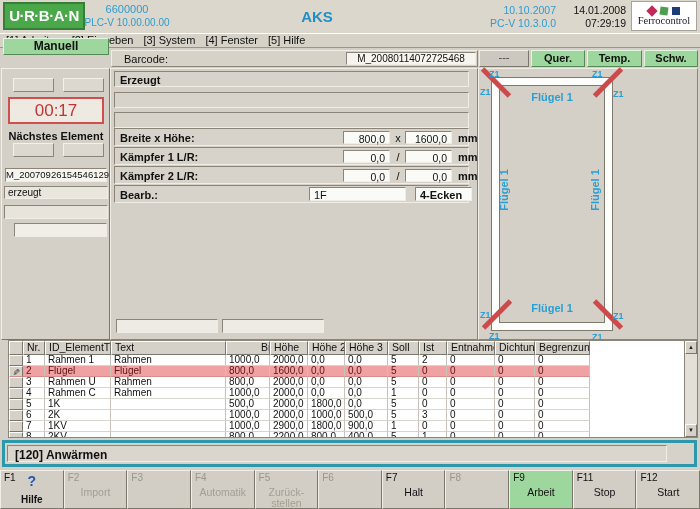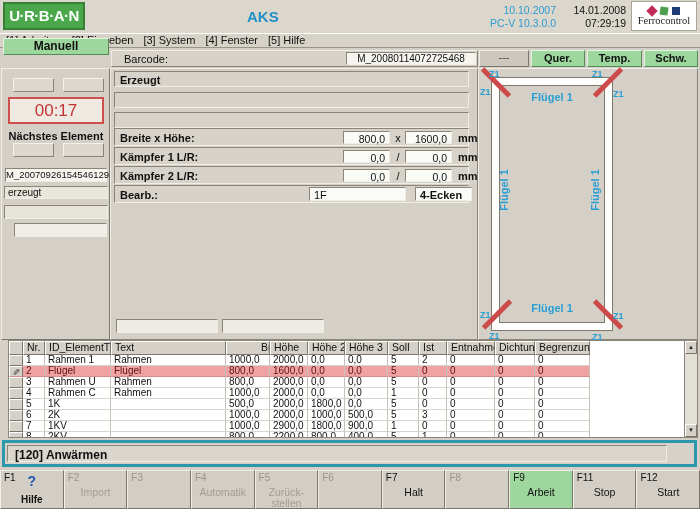--- a/index.html
+++ b/index.html
@@ -12,21 +12,21 @@
   .raised { border:1px solid; border-color:#f2efe8 #7a766c #7a766c #f2efe8; }
 
   
   .header { position:absolute; left:0; top:0; width:700px; height:33px; background:#dbd7cd; }
   .logo { position:absolute; left:3px; top:2px; width:82px; height:28px; background:#4aa84a;
           border:2px solid #377f37; color:#fff; font-weight:bold; font-size:15px;
           text-align:center; line-height:23px; letter-spacing:-0.5px; }
   .machine-info { position:absolute; left:82px; top:3px; width:90px; text-align:center;
                   color:#2e9cd0; line-height:13px; font-size:10px; }
   .machine-info .no { font-size:11px; }
-  .app-title { position:absolute; left:247px; top:8px; width:140px; text-align:left;
+  .app-title { position:absolute; left:247px; top:8px; width:140px; text-align:center;
                font-size:15px; font-weight:bold; color:#1e90c8; }
   .plc-date-col { position:absolute; left:468px; top:4px; width:88px; text-align:right;
                   color:#2e9cd0; font-size:10.5px; line-height:13px; }
   .datetime-col { position:absolute; left:560px; top:4px; width:66px; text-align:right;
                   color:#111; font-size:10.5px; line-height:13px; }
   .brand { position:absolute; left:631px; top:1px; width:66px; height:30px; background:#fff;
            border:1px solid #a8a49a; text-align:center; }
   .brand-shapes { height:13px; padding-top:3px; }
   .brand-shapes i { display:inline-block; width:8px; height:8px; margin:0 2px; }
   .shape-diamond { background:#c22858; transform:rotate(45deg); }
@@ -168,20 +168,24 @@
   .kicon { position:absolute; top:4px; left:0; right:0; text-align:center; font-weight:bold; }
   .kicon.question { color:#2356b0; font-size:14px; top:2px; }
   .kicon.close { color:#111; font-size:11px; }
   .fkey:first-child .klabel { font-weight:bold; }
 </style>
 </head>
 <body>
 
 <div class="header">
   <div class="logo">U·R·B·A·N</div>
+  <div class="machine-info">
+    <div class="no">6600000</div>
+    <div>PLC-V 10.00.00.00</div>
+  </div>
   <div class="app-title">AKS</div>
   <div class="plc-date-col">
     <div>10.10.2007</div>
     <div>PC-V 10.3.0.0</div>
   </div>
   <div class="datetime-col">
     <div>14.01.2008</div>
     <div>07:29:19</div>
   </div>
   <div class="brand">

